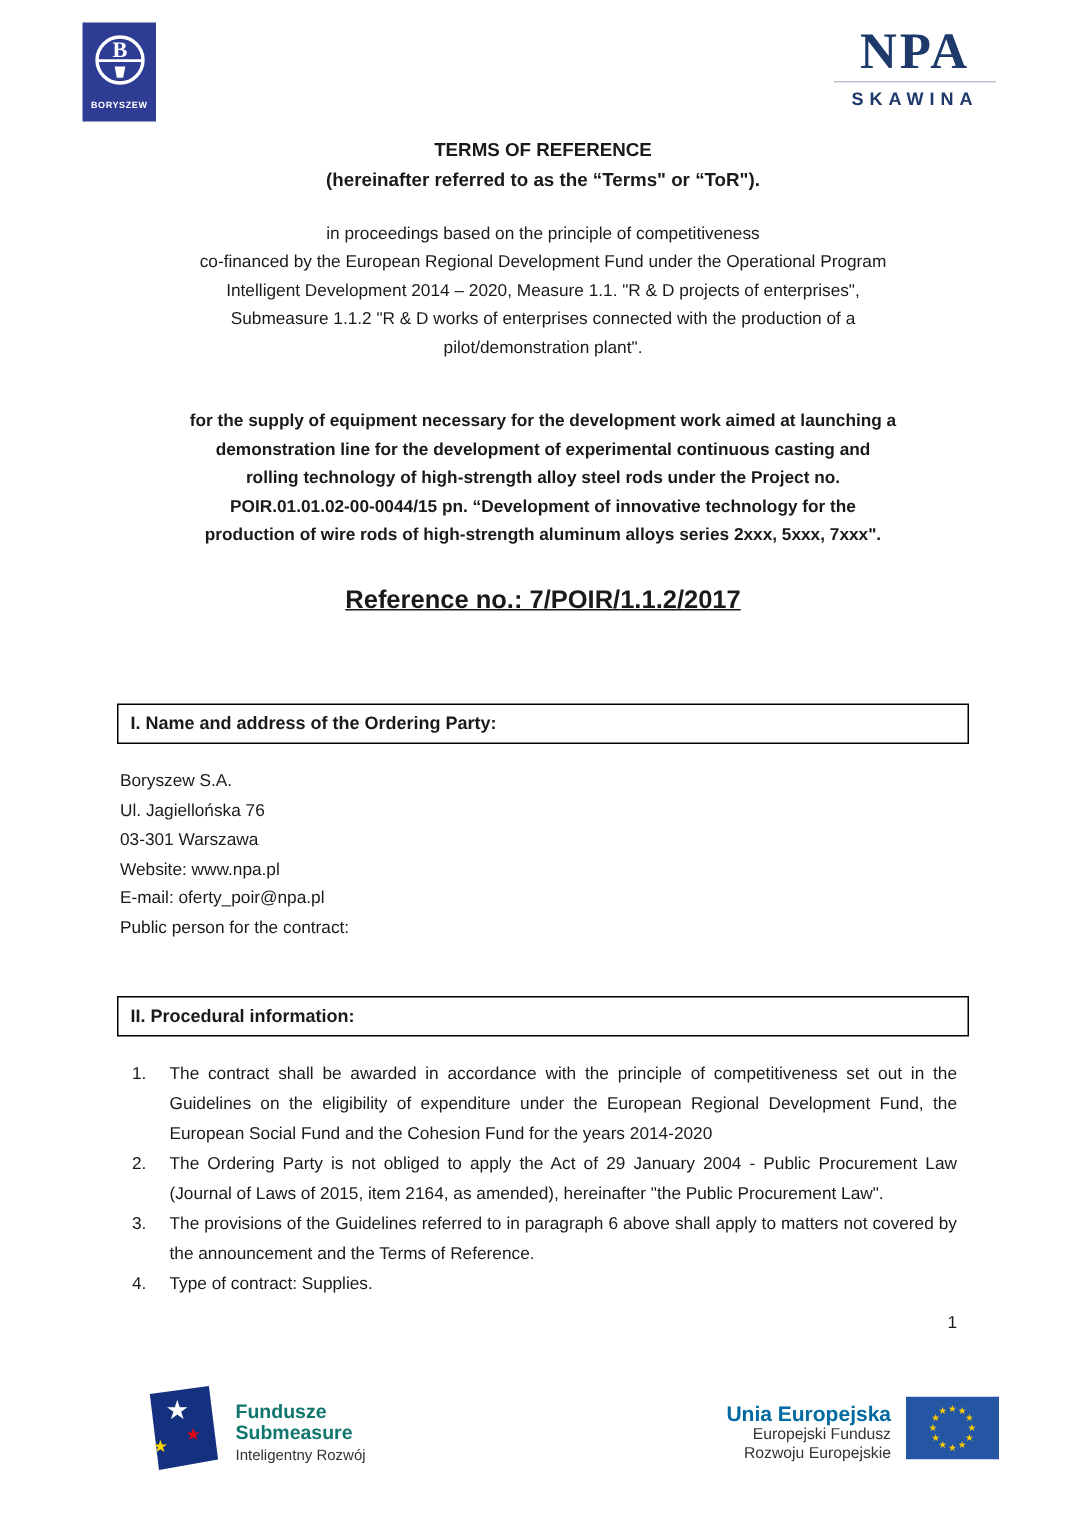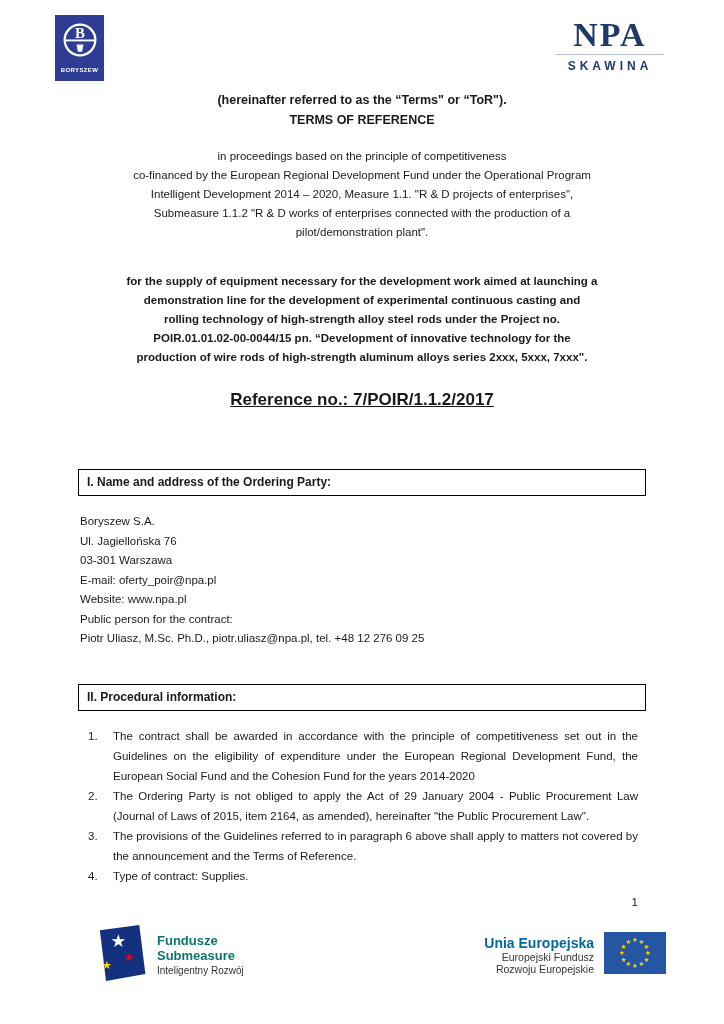--- a/index.html
+++ b/index.html
@@ -187,22 +187,22 @@
     </div>
 
     <div class="npa-logo">
       <div class="npa-name">NPA</div>
       <div class="npa-divider"></div>
       <div class="npa-city">SKAWINA</div>
     </div>
   </div>
 
   <div class="doc-title">
+    <div>TERMS OF REFERENCE</div>
     <div>(hereinafter referred to as the “Terms" or “ToR").</div>
-    <div>TERMS OF REFERENCE</div>
   </div>
 
   <div class="intro-paragraph preline">in proceedings based on the principle of competitiveness
 co-financed by the European Regional Development Fund under the Operational Program
 Intelligent Development 2014 – 2020, Measure 1.1. "R &amp; D projects of enterprises",
 Submeasure 1.1.2 "R &amp; D works of enterprises connected with the production of a
 pilot/demonstration plant".</div>
 
   <div class="subject-paragraph preline">for the supply of equipment necessary for the development work aimed at launching a
 demonstration line for the development of experimental continuous casting and
@@ -211,24 +211,23 @@
 production of wire rods of high-strength aluminum alloys series 2xxx, 5xxx, 7xxx".</div>
 
   <div class="reference-line">Reference no.: 7/POIR/1.1.2/2017</div>
 
   <div class="section-box first">I. Name and address of the Ordering Party:</div>
 
   <div class="address-block">
     <div>Boryszew S.A.</div>
     <div>Ul. Jagiellońska 76</div>
     <div>03-301 Warszawa</div>
+    <div>Website: www.npa.pl</div>
     <div>E-mail: oferty_poir@npa.pl</div>
-    <div>Website: www.npa.pl</div>
     <div>Public person for the contract:</div>
-    <div>Piotr Uliasz, M.Sc. Ph.D., piotr.uliasz@npa.pl, tel. +48 12 276 09 25</div>
   </div>
 
   <div class="section-box second">II. Procedural information:</div>
 
   <ol class="procedural-list">
     <li>The contract shall be awarded in accordance with the principle of competitiveness set out in the Guidelines on the eligibility of expenditure under the European Regional Development Fund, the European Social Fund and the Cohesion Fund for the years 2014-2020</li>
     <li>The Ordering Party is not obliged to apply the Act of 29 January 2004 - Public Procurement Law (Journal of Laws of 2015, item 2164, as amended), hereinafter "the Public Procurement Law".</li>
     <li>The provisions of the Guidelines referred to in paragraph 6 above shall apply to matters not covered by the announcement and the Terms of Reference.</li>
     <li>Type of contract: Supplies.</li>
   </ol>

